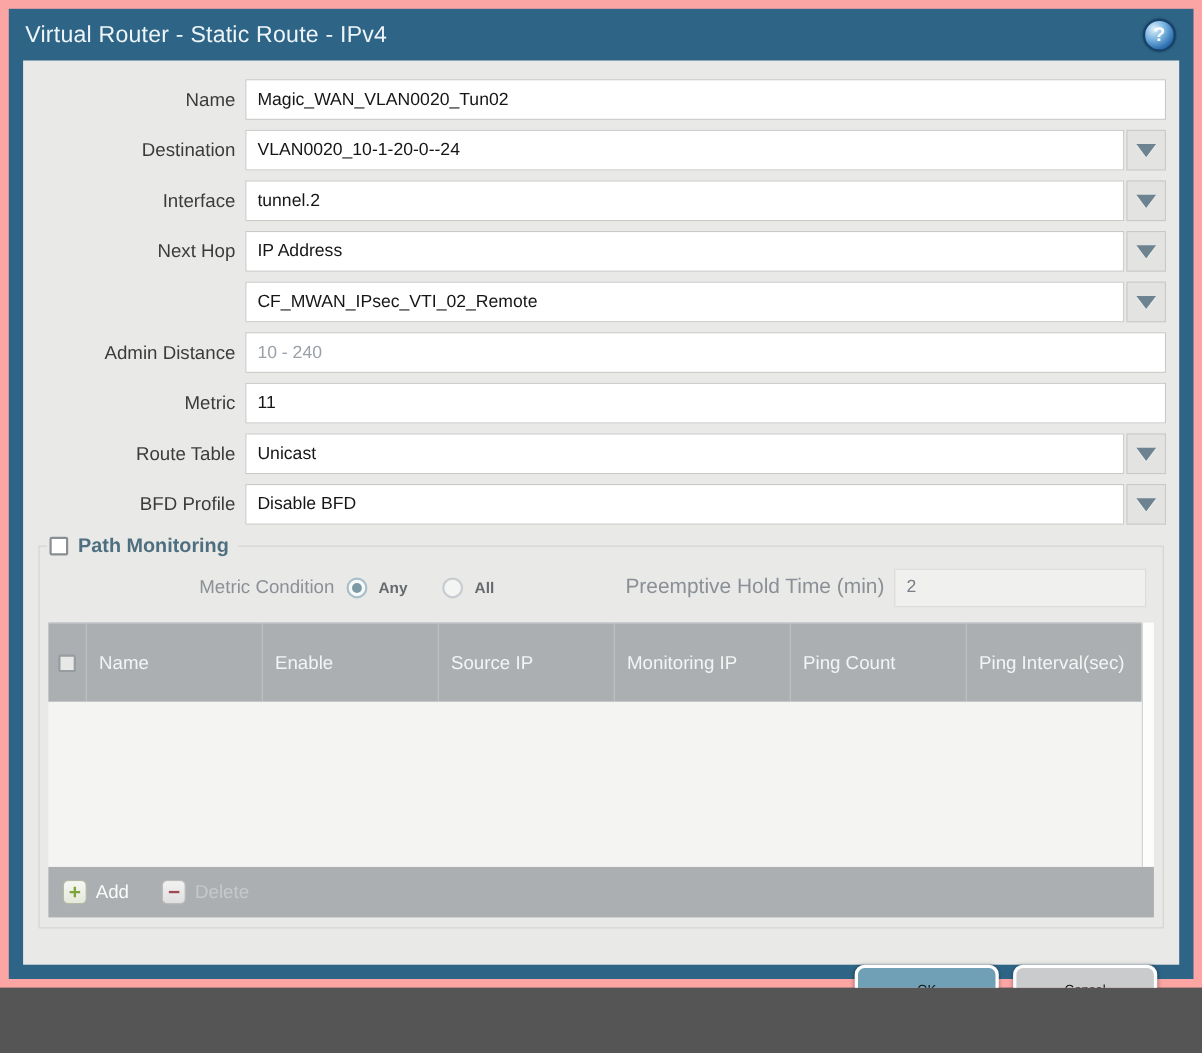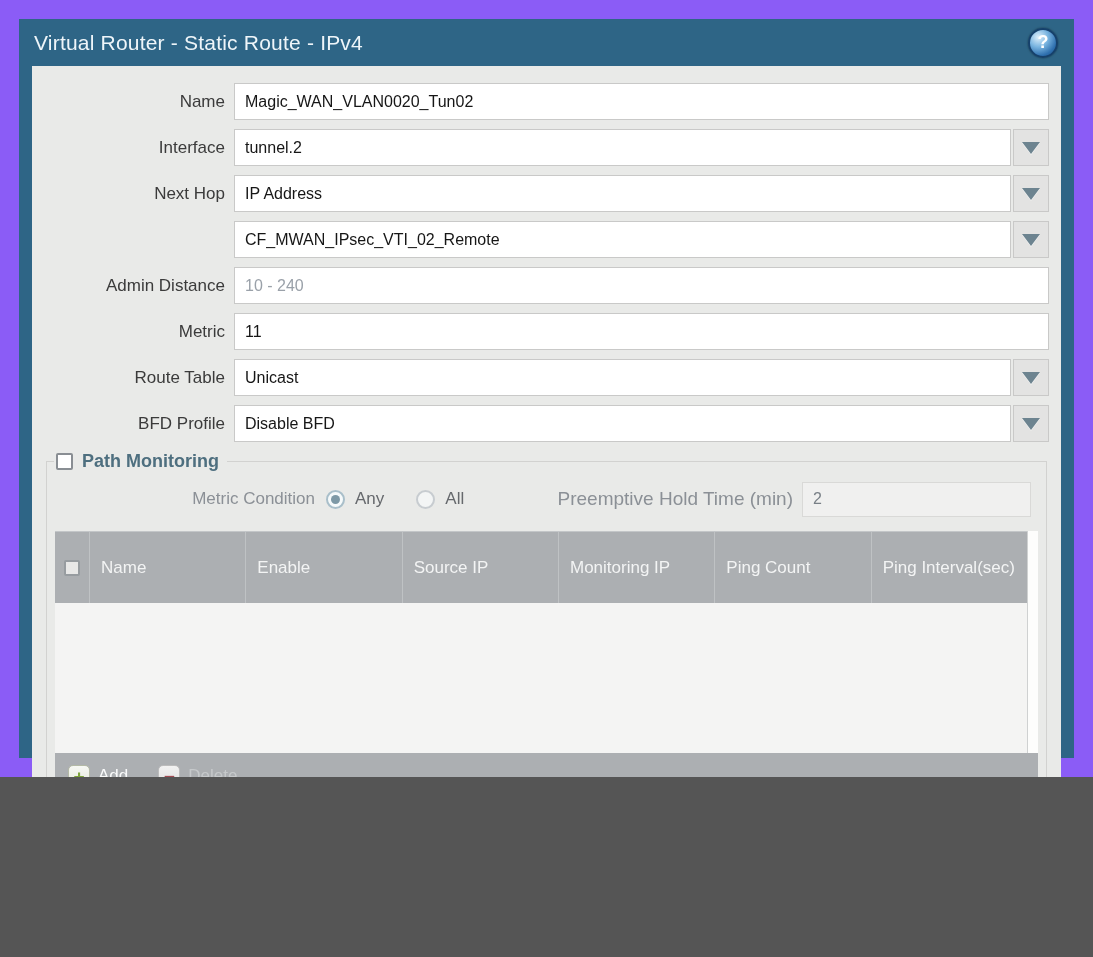--- a/index.html
+++ b/index.html
@@ -1,19 +1,19 @@
 <!DOCTYPE html>
 <html><head>
 <meta charset="utf-8">
 <style>
   html,body{margin:0;padding:0;background:#555;}
   *{box-sizing:border-box;}
   body{font-family:"Liberation Sans","DejaVu Sans",sans-serif;}
 
-  .screen{width:1093px;height:777px;background:#8b5cf6;padding:19px;}
+  .screen{width:1093px;height:898px;background:#fca5a5;padding:8px;}
   .dialog{width:100%;height:100%;background:#2e6586;display:flex;flex-direction:column;}
 
   
   .titlebar{height:47px;display:flex;align-items:center;padding:0 16px 0 15px;flex:0 0 auto;}
   .titlebar .title{color:#eef5f9;font-size:21px;letter-spacing:.2px;}
   .help-icon{margin-left:auto;width:30px;height:30px;border-radius:50%;
     background:radial-gradient(circle at 32% 28%, #dff0fb 0%, #79b4e0 38%, #2e6fae 72%, #1c4f86 100%);
     border:2px solid #16416b;color:#fff;font-weight:bold;font-size:18px;
     display:flex;align-items:center;justify-content:center;cursor:pointer;
     box-shadow:0 0 2px rgba(0,0,0,.5);}
@@ -36,21 +36,21 @@
   fieldset.pm{border:1px solid #d2d2d0;margin:3px 2px 0 2px;padding:0 7px 9px 7px;}
   legend.pm-legend{display:flex;align-items:center;gap:9px;padding:0 8px 0 2px;margin-left:0;}
   .checkbox{width:17px;height:17px;background:#fff;border:2px solid #898e93;border-radius:2px;cursor:pointer;}
   .pm-title{font-size:18px;font-weight:bold;color:#4e6f7f;}
 
   .fc-row{display:flex;align-items:center;margin:8px 0 13px 0;height:38px;}
   .fc-label{flex:0 0 272px;text-align:right;padding-right:11px;font-size:17px;color:#8b9096;}
   .radio{width:19px;height:19px;border-radius:50%;border:2px solid #c7ccd0;background:#f3f5f5;position:relative;cursor:pointer;flex:0 0 auto;}
   .radio.checked{border-color:#a9bfca;background:#f6fafb;}
   .radio.checked::after{content:"";position:absolute;left:3px;top:3px;width:9px;height:9px;border-radius:50%;background:#7e99a6;}
-  .radio-label{font-size:17px;color:#66696d;margin:0 0 0 10px;}
+  .radio-label{font-size:14px;color:#66696d;margin:0 0 0 10px;font-weight:bold;}
   .radio-gap{width:32px;flex:0 0 auto;}
   .pht-label{margin-left:auto;font-size:19px;color:#8b9096;padding-right:9px;}
   .pht-input{flex:0 0 222px;height:35px;background:#f0f0ef;border:1px solid #d9d9d7;color:#787f86;
     font-size:16px;padding:0 10px;margin-right:8px;font-family:"Liberation Sans","DejaVu Sans",sans-serif;outline:none;}
 
   
   .pm-table{margin:0 1px;}
   .tbl-top{display:flex;}
   .tbl-main{flex:1;display:flex;flex-direction:column;min-width:0;}
   .tbl-header{display:flex;background:#acafb2;min-height:72px;border-top:1px solid #c3c6c8;}
@@ -91,20 +91,29 @@
 
     <div class="content">
 
       <div class="form-row">
         <span class="form-label">Name</span>
         <div class="field-wrap">
           <input class="text-input" type="text" value="Magic_WAN_VLAN0020_Tun02" style="">
         </div>
       </div>
 
+      <div class="form-row">
+        <span class="form-label">Destination</span>
+        <div class="field-wrap">
+          <input class="text-input" type="text" value="VLAN0020_10-1-20-0--24" style="">
+          <span class="dd-btn">
+            <span class="dd-arrow"></span>
+          </span>
+        </div>
+      </div>
 
       <div class="form-row">
         <span class="form-label">Interface</span>
         <div class="field-wrap">
           <input class="text-input" type="text" value="tunnel.2" style="">
           <span class="dd-btn">
             <span class="dd-arrow"></span>
           </span>
         </div>
       </div>

